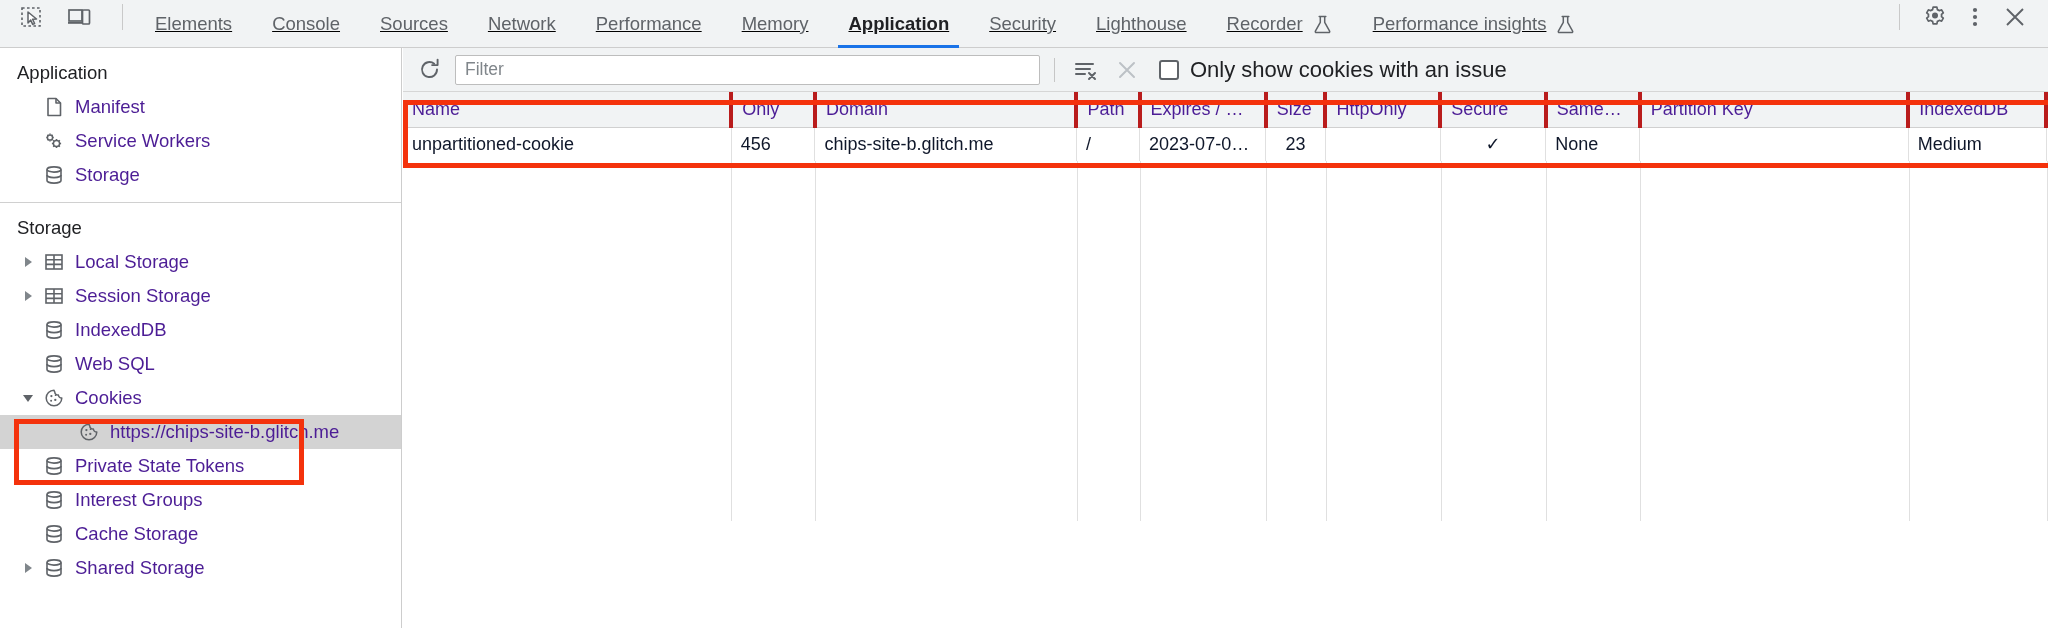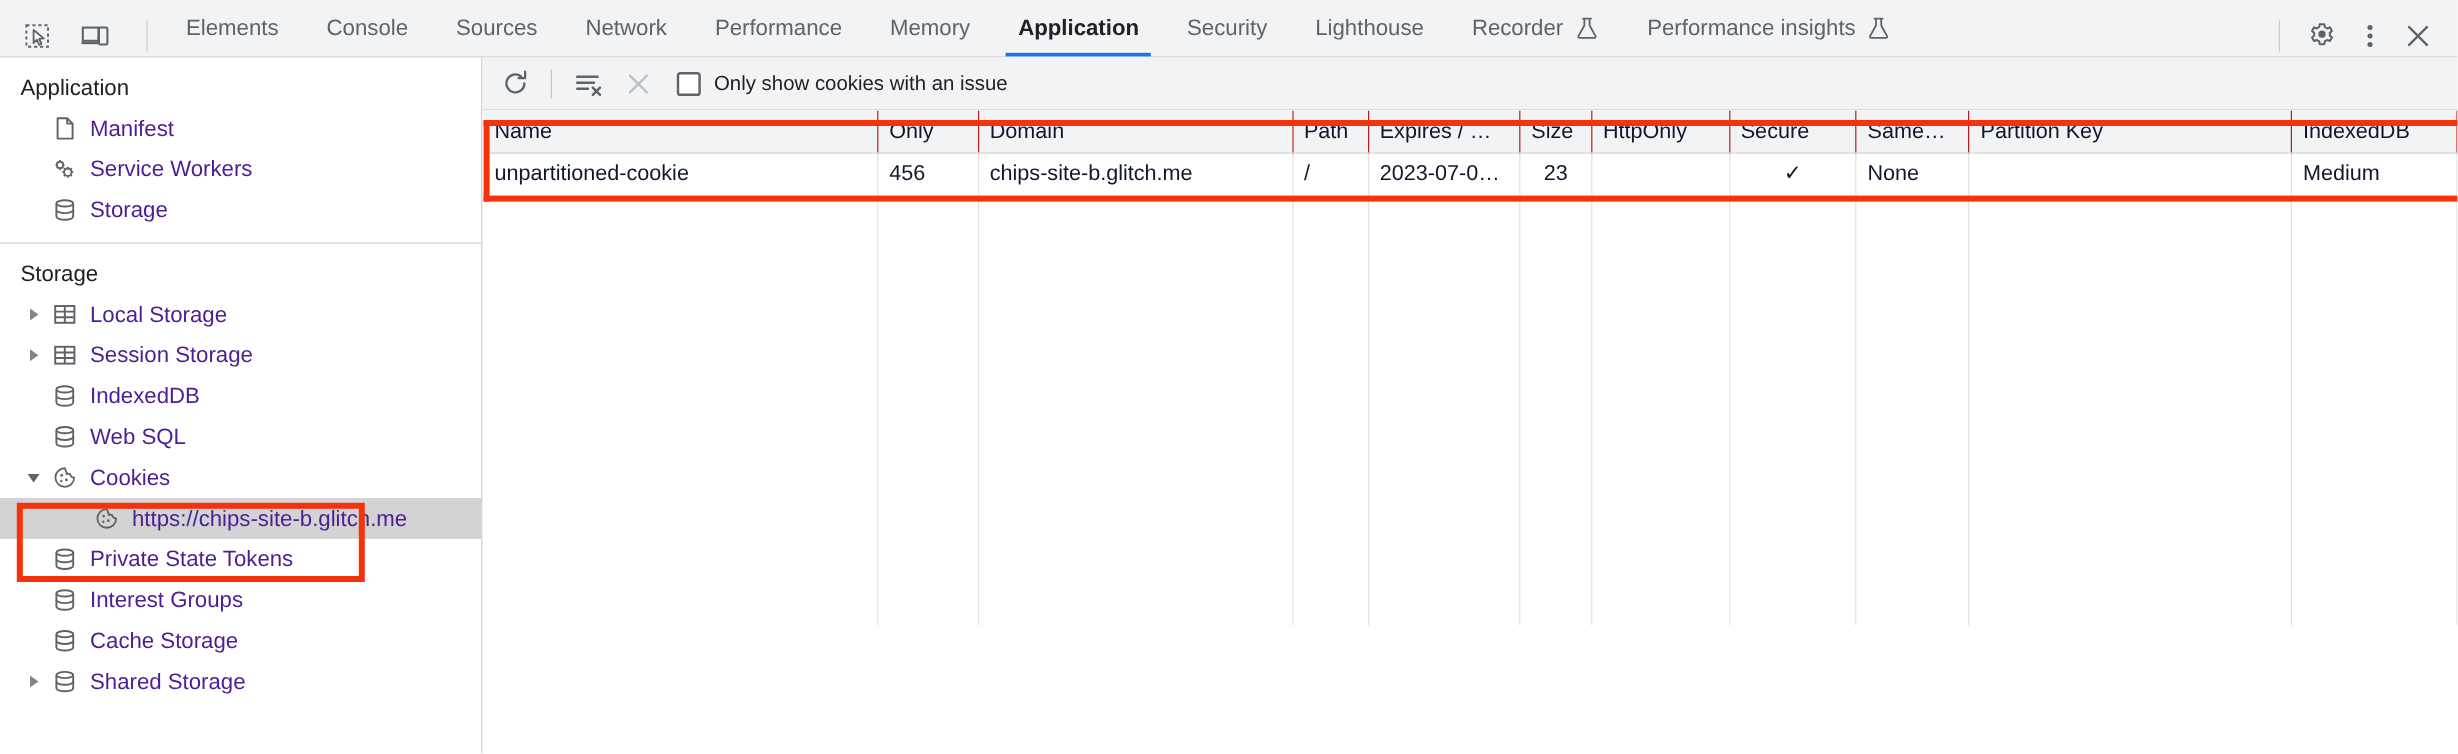--- a/index.html
+++ b/index.html
@@ -13,21 +13,21 @@
     overflow: hidden;
   }
 
   #root { position: relative; width: 2048px; height: 628px; background:#fff; }
 
   
   .tabbar {
     position: absolute; left:0; top:0; width:2048px; height:48px;
     background:#f1f3f4;
     border-bottom:1px solid #cdcdcd;
-    display:flex; align-items:flex-end;
+    display:flex; align-items:flex-start;text-decoration:underline;
   }
   .tool-icons { display:flex; align-items:center; padding-left:14px; gap:14px; }
   .toolicon {
     width:34px; height:34px; display:flex; align-items:center; justify-content:center;
     border-radius:3px; cursor:pointer;
   }
   .toolicon svg { display:block; }
   .vdiv { width:1px; height:26px; background:#c9c9c9; margin:0 12px; }
 
   .tabs { display:flex; align-items:stretch; height:48px; flex:1 1 auto; }
@@ -102,30 +102,30 @@
     font-family:"Liberation Sans", sans-serif;
     outline:none;
   }
   .filter-input::placeholder { color:#80868b; }
   .bar-sep { width:1px; height:24px; background:#c6c6c6; flex:0 0 auto; margin:0 4px; }
   .checkrow { display:flex; align-items:center; gap:11px; cursor:pointer; margin-left:6px; }
   .checkbox {
     width:20px; height:20px; border:2px solid #5f6368; border-radius:3px; background:#fff;
     flex:0 0 auto;
   }
-  .checklabel { font-size:17px; color:#202124; white-space:nowrap; }
+  .checklabel { font-size:22px; color:#202124; white-space:nowrap; }
 
   
   .tablewrap { position:relative; height:536px; overflow:hidden; background:#fff; }
   table.cookies { border-collapse:collapse; width:100%; table-layout:fixed; }
   table.cookies th {
     background:#f1f3f4;
-    font-size:18px; font-weight:normal; color:#0f172a;
+    font-size:18px; font-weight:normal; color:#4c1d95;
     text-align:left; padding:4px 9px; height:35px;
-    border-right:1px solid #b91c1c;
+    border-right:4px solid #b91c1c;
     border-bottom:1px solid #d0d0d0;
     white-space:nowrap; overflow:hidden; text-overflow:ellipsis;
     cursor:pointer;
   }
   table.cookies td {
     font-size:18px; color:#0f172a;
     padding:4px 9px; height:34px;
     border-right:1px solid #e0e0e0;
     white-space:nowrap; overflow:hidden; text-overflow:ellipsis;
   }
@@ -450,20 +450,21 @@
   <div class="main">
 
     <div class="filterbar">
       <div class="btn-icon" title="Refresh">
         <svg width="25" height="25" viewBox="0 0 25 25">
           <path d="M20 12.5 A7.5 7.5 0 1 1 17.2 6.7" fill="none" stroke="#5f6368" stroke-width="1.9" stroke-linecap="round"></path>
           <path d="M20.6 2.6 L20.6 8.1 L15.1 8.1" fill="none" stroke="#5f6368" stroke-width="1.9" stroke-linecap="round" stroke-linejoin="round"></path>
         </svg>
       </div>
 
+      <input class="filter-input" type="text" placeholder="Filter" value="" style="">
 
       <div class="bar-sep"></div>
 
       <div class="btn-icon" title="Clear all cookies">
         <svg width="26" height="26" viewBox="0 0 26 26">
           <path d="M4 7 H21 M4 12 H18 M4 17 H13" stroke="#5f6368" stroke-width="2" stroke-linecap="round" fill="none"></path>
           <path d="M17 16 L23 22 M23 16 L17 22" stroke="#5f6368" stroke-width="2" stroke-linecap="round" fill="none"></path>
         </svg>
       </div>
 

